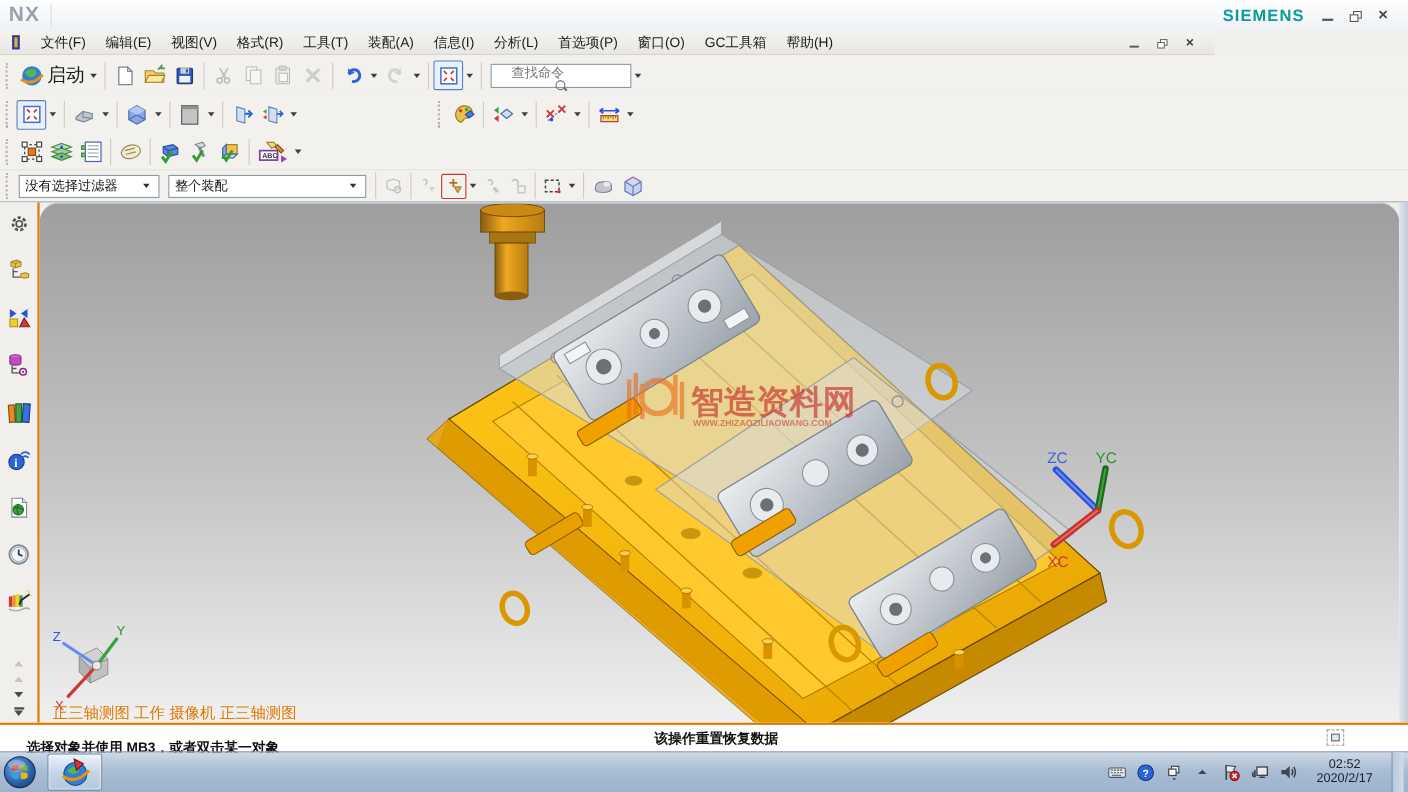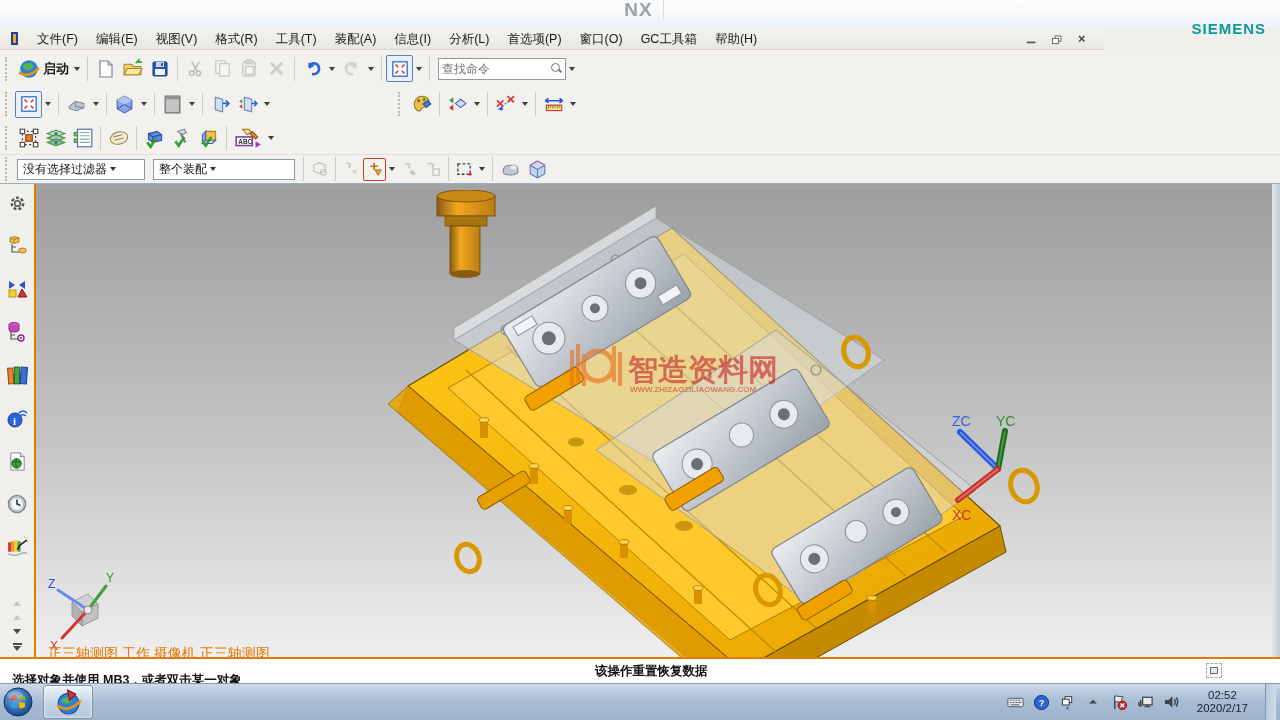--- a/index.html
+++ b/index.html
@@ -1,21 +1,21 @@
 <!DOCTYPE html>
 <html><head>
 <meta charset="utf-8">
 <style>
   * { margin:0; padding:0; box-sizing:border-box; }
   html,body { width:1280px; height:720px; overflow:hidden;
     font-family:"Liberation Sans", sans-serif; background:#f0efec; }
 
   
   #titlebar { position:absolute; left:0; top:0; width:1280px; height:28px;
-    background:linear-gradient(#fdfdfd,#eef1f4); display:flex; align-items:center;flex-direction:column; }
+    background:linear-gradient(#fdfdfd,#eef1f4); display:flex; align-items:center; }
   #nx-logo { font-weight:bold; font-size:19px; color:#9aa2aa; letter-spacing:1px;
     padding:0 10px 0 8px; border-right:1px solid #d8dce0; height:20px; line-height:20px; }
   #win-title { font-size:12.5px; color:#1c1c1c; padding-left:10px; }
   #brand { margin-left:auto; font-weight:bold; font-size:15px; color:#0c9b9b;
     letter-spacing:1px; padding-right:14px; }
   .winbtns { display:flex; gap:10px; padding-right:12px; align-items:center; }
   .wbtn { width:16px; height:14px; position:relative; cursor:pointer; }
   .wbtn .bar { position:absolute; left:2px; bottom:2px; width:10px; height:2px; background:#555; }
   .wbtn .box { position:absolute; left:4px; top:3px; width:8px; height:7px; border:1.5px solid #555; background:#fff; }
   .wbtn .box2 { position:absolute; left:1px; top:6px; width:8px; height:7px; border:1.5px solid #555; background:#fff; }
@@ -36,63 +36,63 @@
   #trow3 { top:121px; width:1280px; height:34px; border-bottom:1px solid #e2dfd8; }
   #trow4 { top:155px; width:1280px; height:29px; border-bottom:1px solid #9ab0c4; }
   .grip { width:6px; height:24px; border-left:2px dotted #b9b5ac; margin:0 4px 0 5px; }
   .sep { width:1px; height:24px; background:#cfcbc2; margin:0 4px; }
   .tbi { width:27px; height:27px; display:flex; align-items:center; justify-content:center;
     cursor:pointer; border:1px solid transparent; border-radius:2px; }
   .tbi.small { width:23px; height:23px; }
   .tbi.disabled { opacity:.38; filter:grayscale(.6); cursor:default; }
   .dd { width:0; height:0; border-left:3.5px solid transparent; border-right:3.5px solid transparent;
     border-top:4px solid #3c3c3c; margin:0 3px; cursor:pointer; }
-  .start-label { font-size:13px; color:#1a1a1a; margin:0 2px 0 1px; cursor:pointer;font-weight:bold; }
+  .start-label { font-size:17px; color:#1a1a1a; margin:0 2px 0 1px; cursor:pointer; }
   #find-box { display:flex; align-items:center; border:1px solid #8e99a5; background:#fff;
-    height:22px; width:128px; margin-left:4px; padding:0 3px; }
+    height:22px; width:128px; margin-left:4px; padding:0 3px;flex-direction:column; }
   #find-box input { border:none; outline:none; flex:1; font-size:12px; width:90px;
     font-family:"Liberation Sans",sans-serif; color:#333; background:transparent; }
   .mag { width:11px; height:11px; position:relative; }
   .mag::before { content:""; position:absolute; left:0; top:0; width:7px; height:7px;
     border:1.6px solid #6a7480; border-radius:50%; }
   .mag::after { content:""; position:absolute; left:7px; top:7px; width:4px; height:1.8px;
     background:#6a7480; transform:rotate(45deg); }
-  .nx-select { display:flex; align-items:center; 
+  .nx-select { display:flex; align-items:center; justify-content:space-between;
     border:1px solid #8e99a5; background:#fff; height:21px; font-size:12px; color:#111;
     padding:0 5px; cursor:pointer; }
   .nx-select .dd { border-top-color:#333; }
   .redbox { border:1px solid #c43c2c !important; }
 
   
   #sidebar { position:absolute; left:0; top:184px; width:36px; height:473px;
     background:#f0efec; border-right:2px solid #e07a00; display:flex; flex-direction:column;
     align-items:center; padding-top:6px; gap:17px; }
   .sbi { width:26px; height:26px; display:flex; align-items:center; justify-content:center; cursor:pointer; }
   .sb-scroll { margin-top:auto; display:flex; flex-direction:column; align-items:center; gap:9px; padding-bottom:6px; }
   .tri-up { width:0; height:0; border-left:4px solid transparent; border-right:4px solid transparent;
     border-bottom:5px solid #c9c5bc; }
   .tri-down { width:0; height:0; border-left:4px solid transparent; border-right:4px solid transparent;
     border-top:5px solid #4a4a4a; cursor:pointer; }
   .dbl-down { display:flex; flex-direction:column; gap:1px; cursor:pointer; }
   .dbl-down i { display:block; width:9px; height:2px; background:#4a4a4a; }
 
   
   #viewport { position:absolute; left:36px; top:184px; width:1236px; height:473px;
-    border-top:6px solid #a3a3a3; overflow:hidden; }
+    border-top:1px solid #a3a3a3; overflow:hidden;border-radius:18px; }
   #vp-svg { display:block; }
 
   
   #frame-right { position:absolute; right:0; top:184px; width:8px; height:473px;
     background:linear-gradient(90deg,#dfe5ec,#c2ccd8); }
 
   
   #statusbar { position:absolute; left:0; top:657px; width:1280px; height:26px;
     background:#fff; border-top:2px solid #e07a00; font-size:12.5px; color:#111;
     display:flex; align-items:center; }
-  #status-prompt { padding-left:12px; font-weight:bold;margin-top:19px; }
+  #status-prompt { padding-left:24px; font-weight:bold;margin-top:19px; }
   #status-msg { position:absolute; left:595px; font-weight:bold; }
   #status-icon { position:absolute; right:58px; top:4px; width:16px; height:15px;
     border:1px dashed #a8a8a8; display:flex; align-items:center; justify-content:center; cursor:pointer; }
   #status-icon i { display:block; width:8px; height:7px; border:1.5px solid #5a6e84; background:#dfe8f2; }
 
   
   #taskbar { position:absolute; left:0; top:683px; width:1280px; height:37px;
     background:linear-gradient(#cdd9e7,#a9bdd4 45%,#9db3cc); border-top:1px solid #7d97b5;
     display:flex; align-items:center; }
   #start-orb { width:34px; height:32px; margin-left:1px; display:flex; align-items:center;
@@ -411,21 +411,21 @@
   </div>
   <span class="dd"></span>
 </div>
 
 <div id="trow4" class="trow">
   <div class="grip"></div>
   <div class="nx-select" style="width:128px; margin-left:2px;">
     <span>没有选择过滤器</span>
     <span class="dd"></span>
   </div>
-  <div class="nx-select" style="width:142px; margin-left:8px;">
+  <div class="nx-select" style="width:180px; margin-left:8px;">
     <span>整个装配</span>
     <span class="dd"></span>
   </div>
   <div class="sep" style="margin-left:8px;"></div>
   <div class="tbi small disabled">
     <svg viewBox="0 0 20 20" width="19" height="19">
       <path d="M4 5 L10 3 L16 5 L16 12 L10 14 L4 12 Z" fill="none" stroke="#778" stroke-width="1.3"></path>
       <circle cx="14" cy="13" r="3" fill="none" stroke="#778" stroke-width="1.3"></circle>
     </svg>
   </div>

